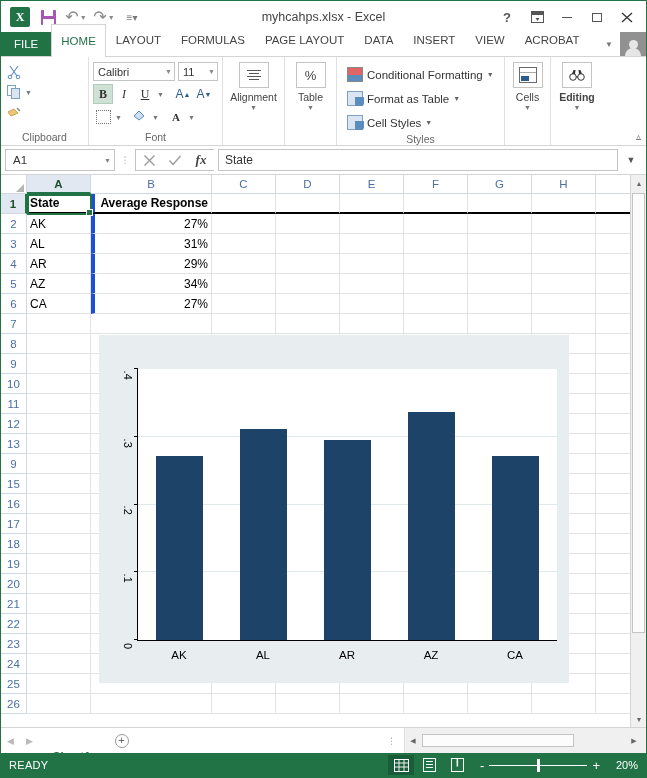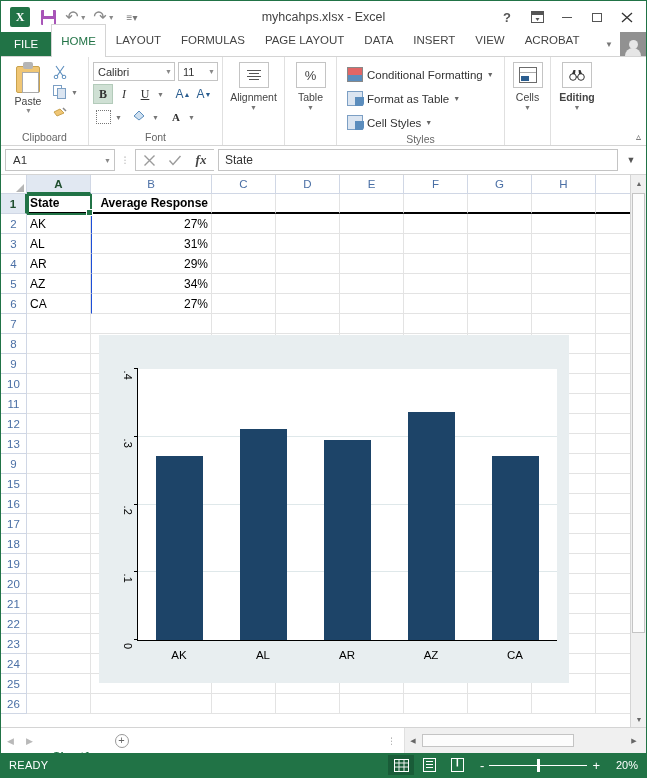--- a/index.html
+++ b/index.html
@@ -114,21 +114,21 @@
   .gridbody { display: flex; position: relative; }
   .rowhead-col { width: 26px; }
   .rhcell { height: 20px; border-right: 1px solid #d0d7e5; border-bottom: 1px solid #d0d7e5; display: flex; align-items: center; justify-content: center; font-size: 11.5px; color: #4a6fa5; background: #fff; cursor: pointer; }
   .rhcell.sel { background: #e1e8f2; color: #1f4e2e; font-weight: bold; border-right: 2px solid #217346; }
   .cells-area { position: relative; flex: 1; }
   .grow { display: flex; height: 20px; }
   .gcell { height: 20px; border-right: 1px solid #e3e3e3; border-bottom: 1px solid #e3e3e3; font-size: 12px; color: #000; padding: 0 3px; display: flex; align-items: center; overflow: hidden; white-space: nowrap; cursor: cell; }
   .gcell.right { justify-content: flex-end; }
   .gcell.bold { font-weight: bold; }
   .gcell.hdrline { border-bottom: 2px solid #000; }
-  .gcell.colb-line { border-left: 1px solid #1d4ed8; padding-left: 36px; }
+  .gcell.colb-line { border-left: 4px solid #1d4ed8; padding-left: 36px; }
   .selbox { position: absolute; border: 2px solid #217346; pointer-events: none; z-index: 5; }
   .selbox::after { content:''; position:absolute; right:-3px; bottom:-3px; width:5px; height:5px; background:#217346; border:1px solid #fff; }
 
   
   .chartobj { position: absolute; background: #e8eef0; z-index: 6; }
   .chart-title { text-align: center; font-size: 13px; color: #2b3e52; padding-top: 8px; font-family: "Liberation Sans", sans-serif; }
   .plot-outer { position: absolute; left: 38px; right: 12px; top: 34px; bottom: 42px; }
   .plot-area { position: absolute; left: 0; right: 0; top: 0; bottom: 0; background: #fff; border-left: 1.5px solid #000; border-bottom: 1.5px solid #000; }
   .gridline { position: absolute; left: 0; right: 0; height: 1px; background: #dfe8ea; }
   .bars { position: absolute; left: 0; right: 0; bottom: 0; top: 0; display: flex; align-items: flex-end; }
@@ -241,29 +241,20 @@
             <div class="avatar-body"></div>
         </div>
       </div>
     </div>
   </div>
 
   <div class="ribbon">
 
     <div class="rgroup" style="width:88px;">
       <div class="rgroup-body">
-        <div class="paste-btn">
-          <div class="clip-icon">
-            <div class="clip-board"></div>
-              <div class="clip-clip"></div>
-              <div class="clip-page"></div>
-          </div>
-          <div class="paste-label">Paste</div>
-          <div class="caret-sm">▼</div>
-        </div>
         <div class="clip-small">
           <div class="clip-row">
             <span class="ic-sm">
               <svg width="14" height="14" viewBox="0 0 14 14">
                   <path d="M3 1 L10 11 M11 1 L4 11" stroke="#5b8dbd" fill="none" stroke-width="1.1"></path>
                   <circle cx="3" cy="12" r="1.8" fill="none" stroke="#5b8dbd"></circle>
                   <circle cx="11" cy="12" r="1.8" fill="none" stroke="#5b8dbd"></circle>
                 </svg>
             </span>
           </div>

